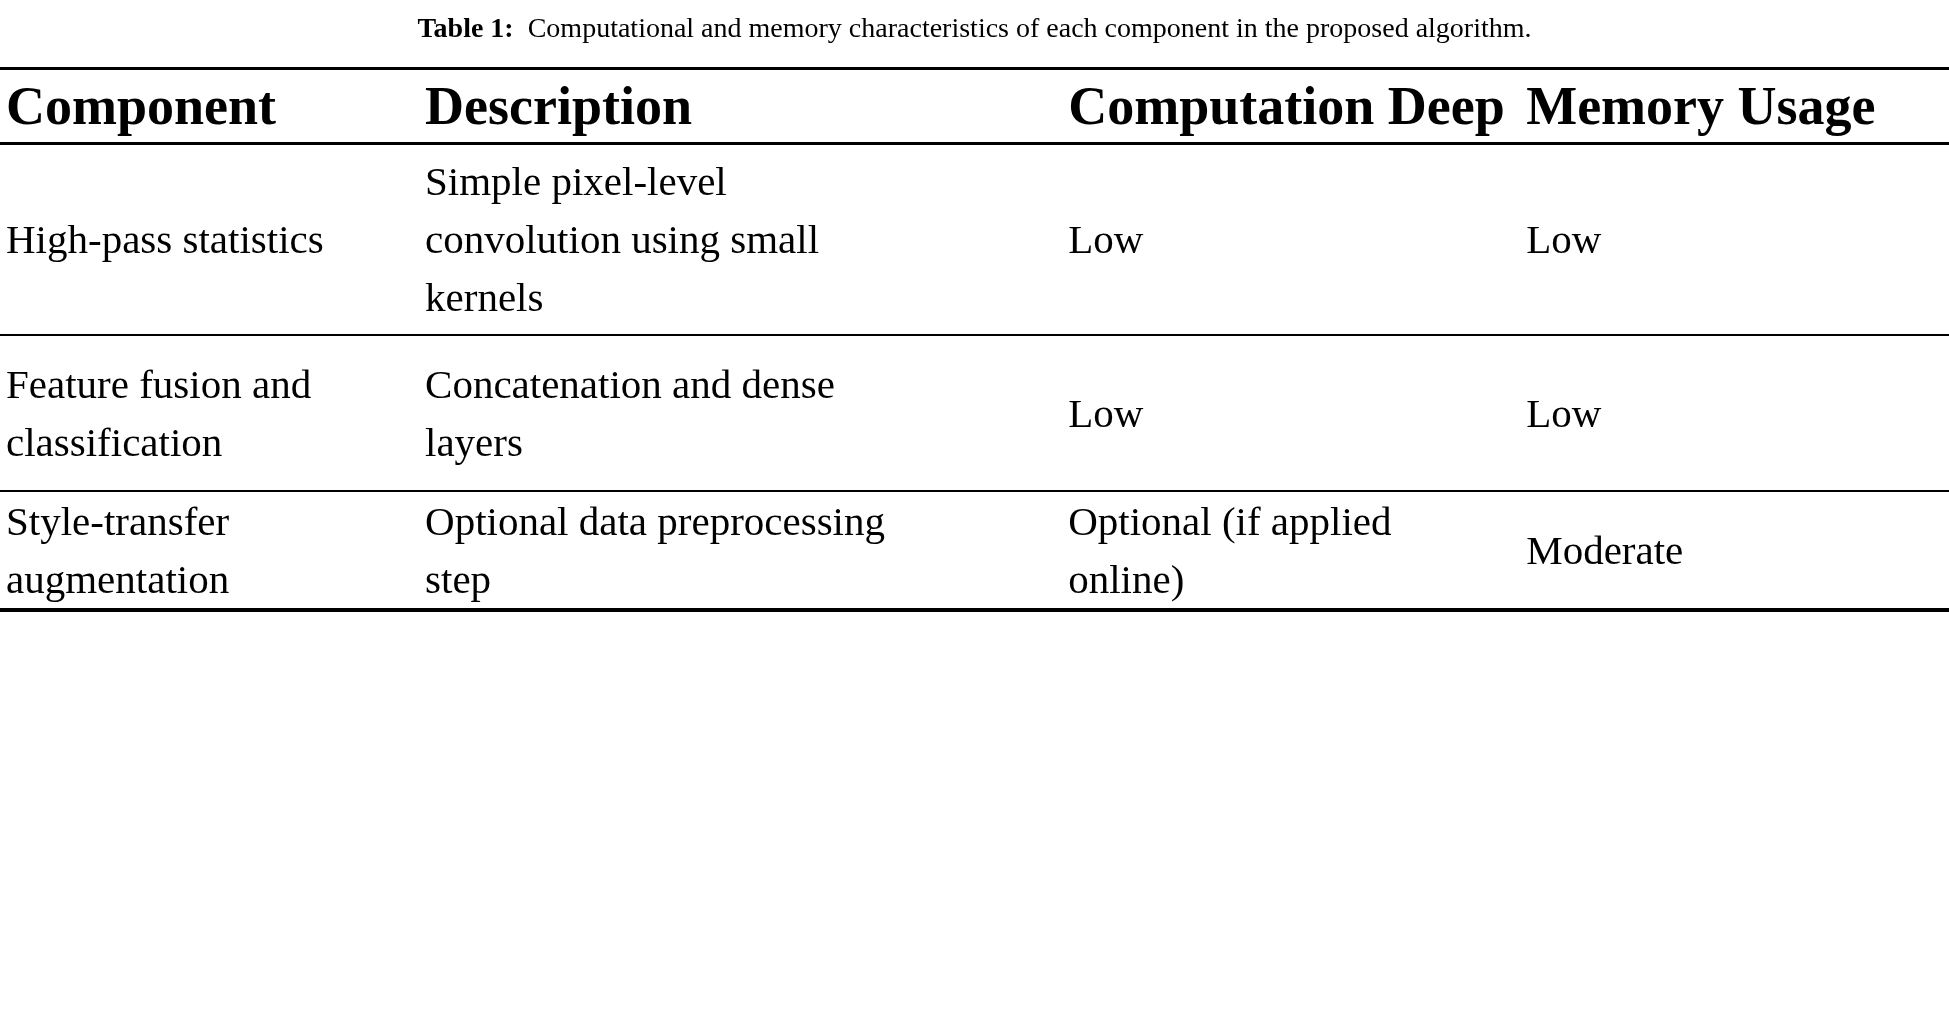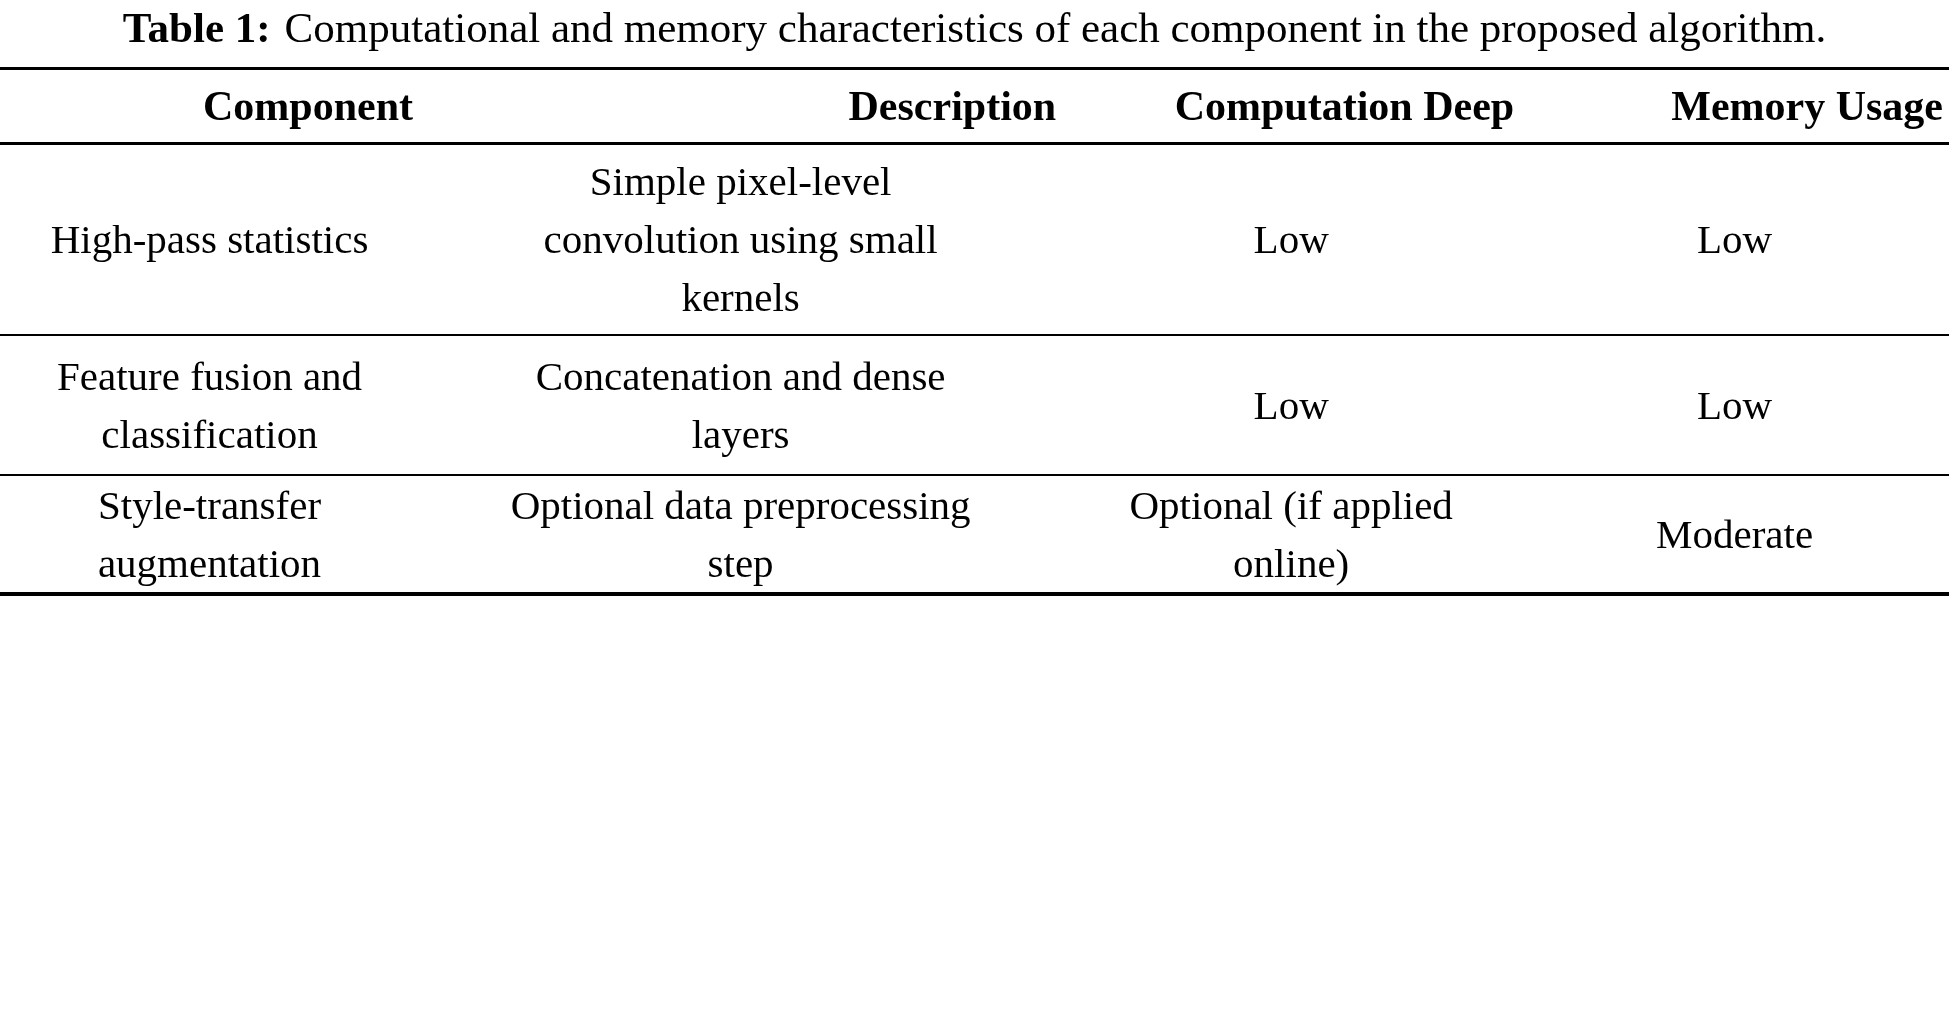--- a/index.html
+++ b/index.html
@@ -7,21 +7,21 @@
     width: 1949px;
     height: 1027px;
     background: #ffffff;
     color: #000000;
     font-family: "Liberation Serif", serif;
     overflow: hidden;
   }
   .caption {
     width: 1949px;
     text-align: center;
-    font-size: 43px;
+    font-size: 28px;
     line-height: 50px;
     padding-top: 3px;
     height: 67px;
     border-radius: 11px;
   }
   .cap-label {
     font-weight: bold;
     padding-right: 14px;
   }
   table.paper-table {
@@ -34,40 +34,39 @@
   col.c1 { width: 21.5%; }
   col.c2 { width: 33%; }
   col.c3 { width: 23.5%; }
   col.c4 { width: 22%; }
   thead tr {
     height: 75px;
     border-bottom: 3px solid #000000;
   }
   th {
     font-weight: bold;
-    font-size: 42px;
-    text-align: right;
+    font-size: 54px;
+    text-align: left;
     vertical-align: middle;
     padding: 0 6px;
   }
   tbody tr {
     border-bottom: 2px solid #000000;
   }
   td {
-    text-align: center;
     vertical-align: middle;
     font-size: 41px;
     line-height: 58px;
     white-space: pre-line;
     padding: 0 6px;
   }
   tr.row-1 { height: 191px; }
   tr.row-2 { height: 140px; }
   tr.row-3 { height: 141px; }
-  tr.row-4 { height: 140px; }
+  tr.row-4 { height: 156px; }
   tr.row-5 { height: 140px; }
   tr.row-6 { height: 116px; margin-left: 8px; }
 </style>
 </head>
 <body>
 
 <div class="caption">
   <span class="cap-label">Table 1:</span><span>Computational and memory characteristics of each component in the proposed algorithm.</span>
 </div>
 

